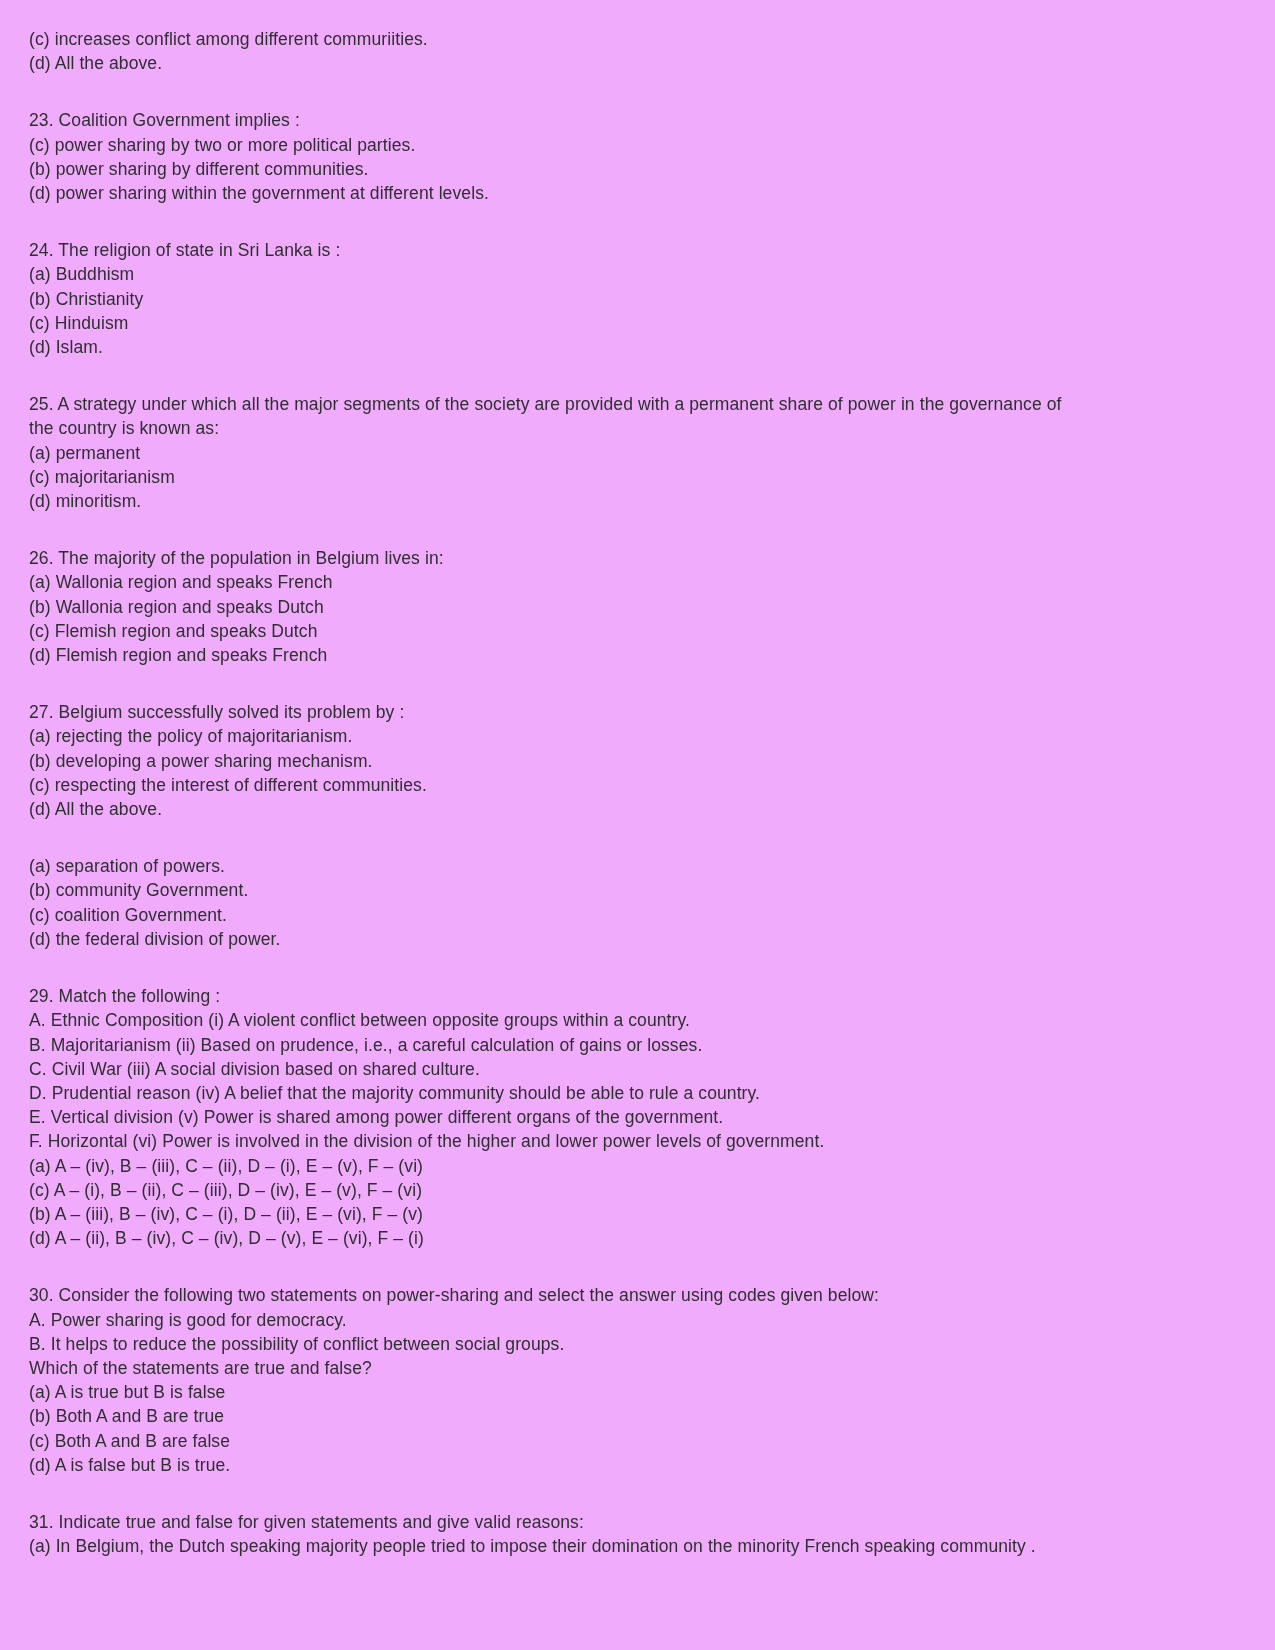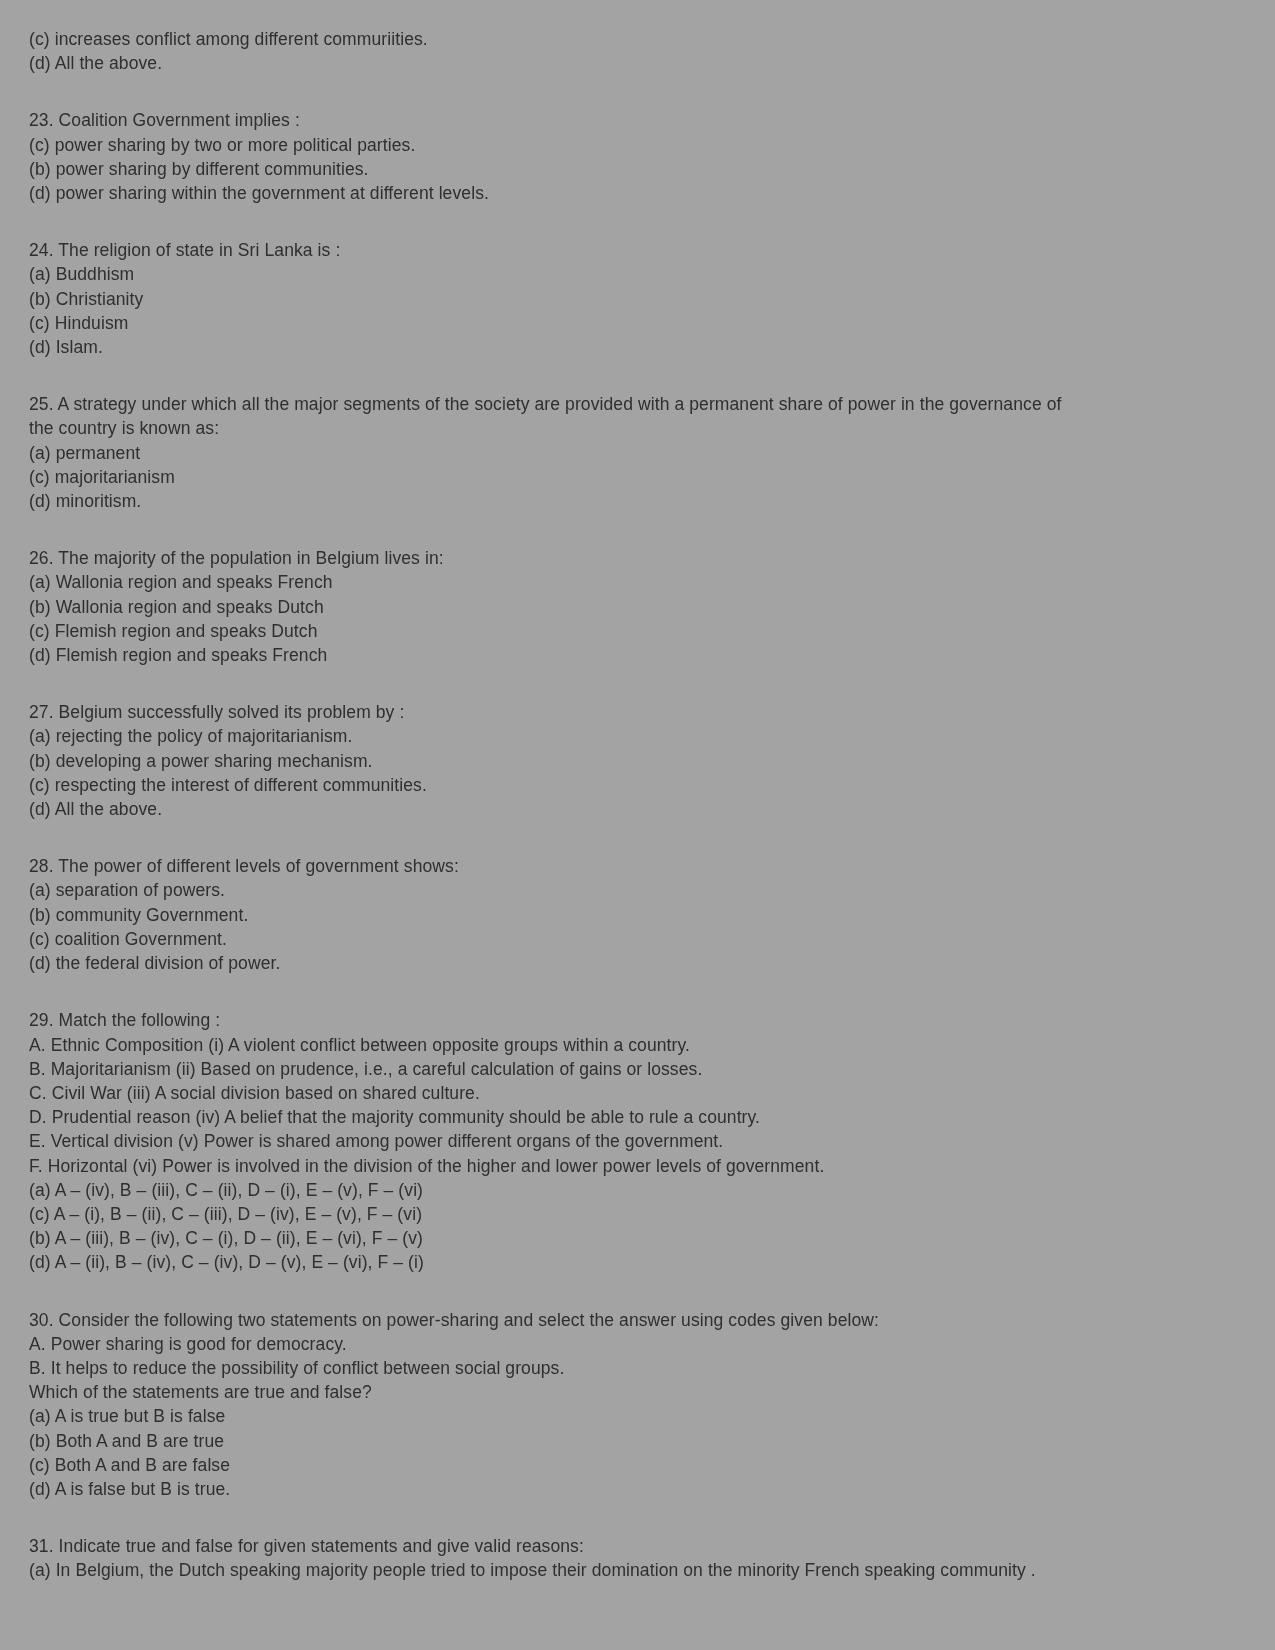--- a/index.html
+++ b/index.html
@@ -30,21 +30,21 @@
     margin-bottom: 12px;
   }
   .line {
     white-space: nowrap;
     letter-spacing: 0.1px;
   }
 </style>
 </head>
 <body>
 
-<div class="page" style="color: rgb(47, 47, 47); background: #a3a3a3;">
+<div class="page" style="color: rgb(47, 47, 47); background: #f0abfc;">
     <div class="block">
       <div class="line">(c) increases conflict among different commuriities.</div>
       <div class="line">(d) All the above.</div>
     </div>
     <div class="block">
       <div class="line">23. Coalition Government implies :</div>
       <div class="line">(c) power sharing by two or more political parties.</div>
       <div class="line">(b) power sharing by different communities.</div>
       <div class="line">(d) power sharing within the government at different levels.</div>
     </div>
@@ -70,21 +70,20 @@
       <div class="line">(d) Flemish region and speaks French</div>
     </div>
     <div class="block">
       <div class="line">27. Belgium successfully solved its problem by :</div>
       <div class="line">(a) rejecting the policy of majoritarianism.</div>
       <div class="line">(b) developing a power sharing mechanism.</div>
       <div class="line">(c) respecting the interest of different communities.</div>
       <div class="line">(d) All the above.</div>
     </div>
     <div class="block">
-      <div class="line">28. The power of different levels of government shows:</div>
       <div class="line">(a) separation of powers.</div>
       <div class="line">(b) community Government.</div>
       <div class="line">(c) coalition Government.</div>
       <div class="line">(d) the federal division of power.</div>
     </div>
     <div class="block">
       <div class="line">29. Match the following :</div>
       <div class="line">A. Ethnic Composition (i) A violent conflict between opposite groups within a country.</div>
       <div class="line">B. Majoritarianism (ii) Based on prudence, i.e., a careful calculation of gains or losses.</div>
       <div class="line">C. Civil War (iii) A social division based on shared culture.</div>

